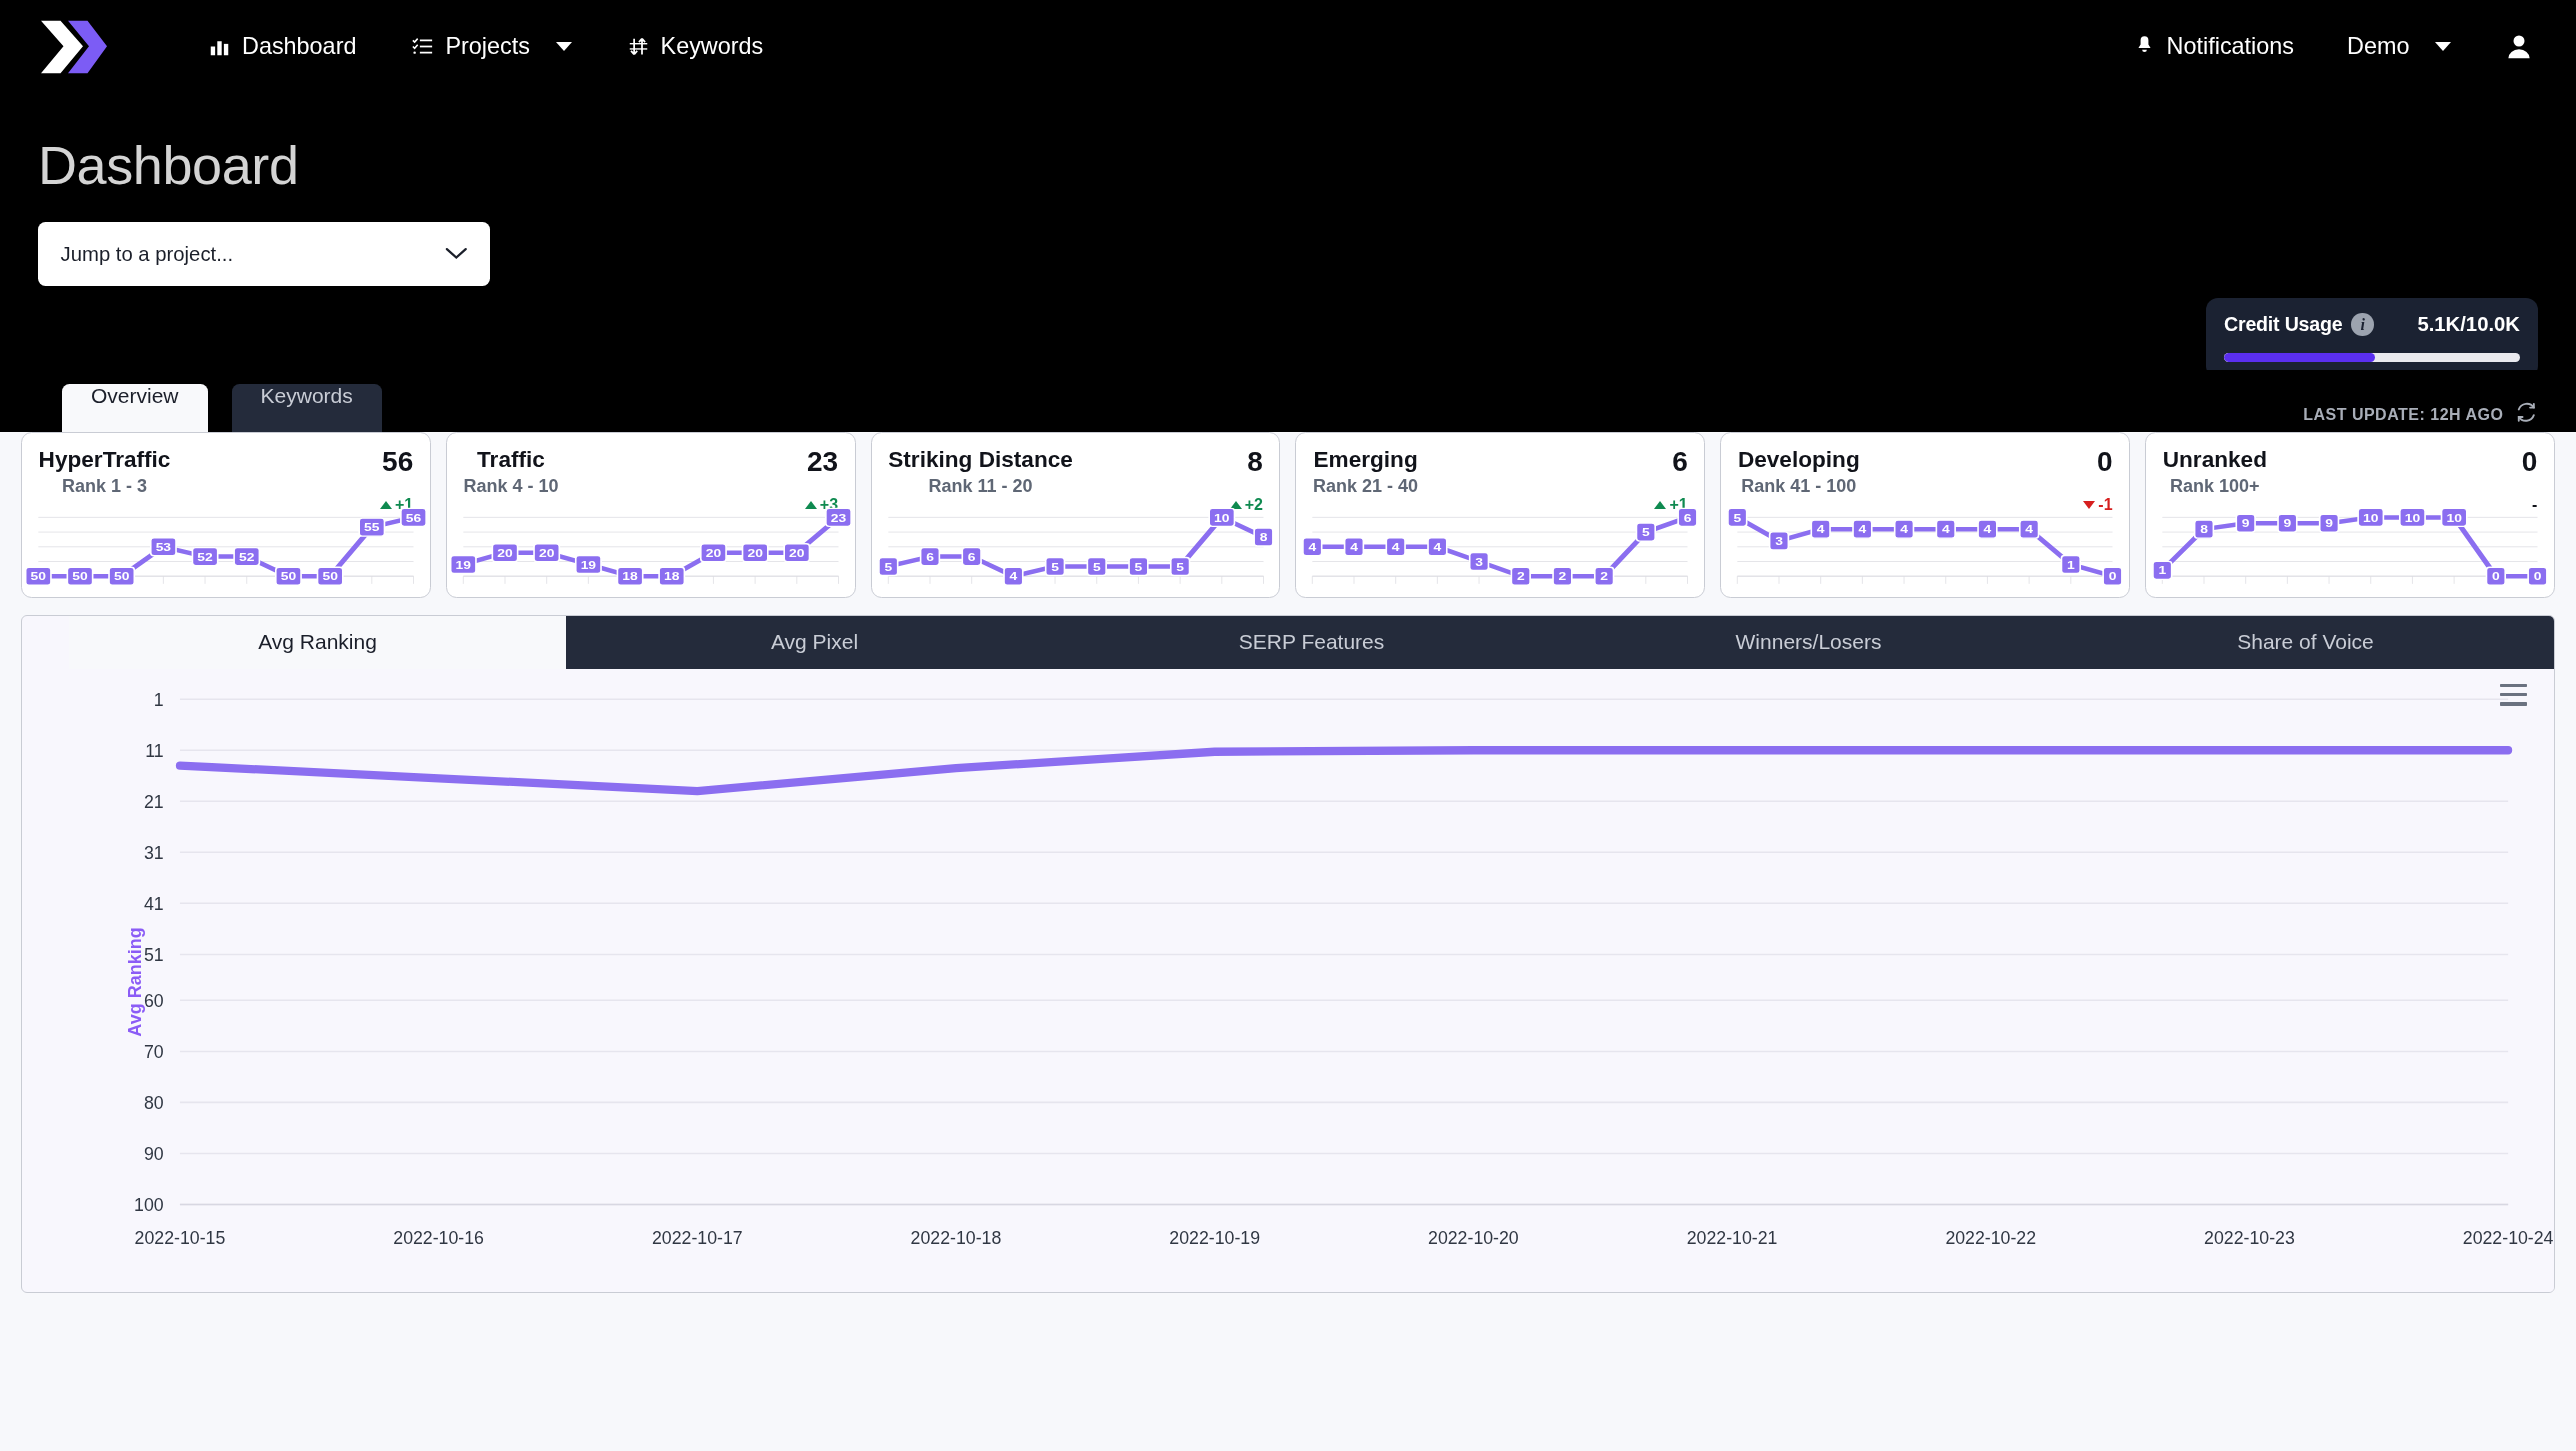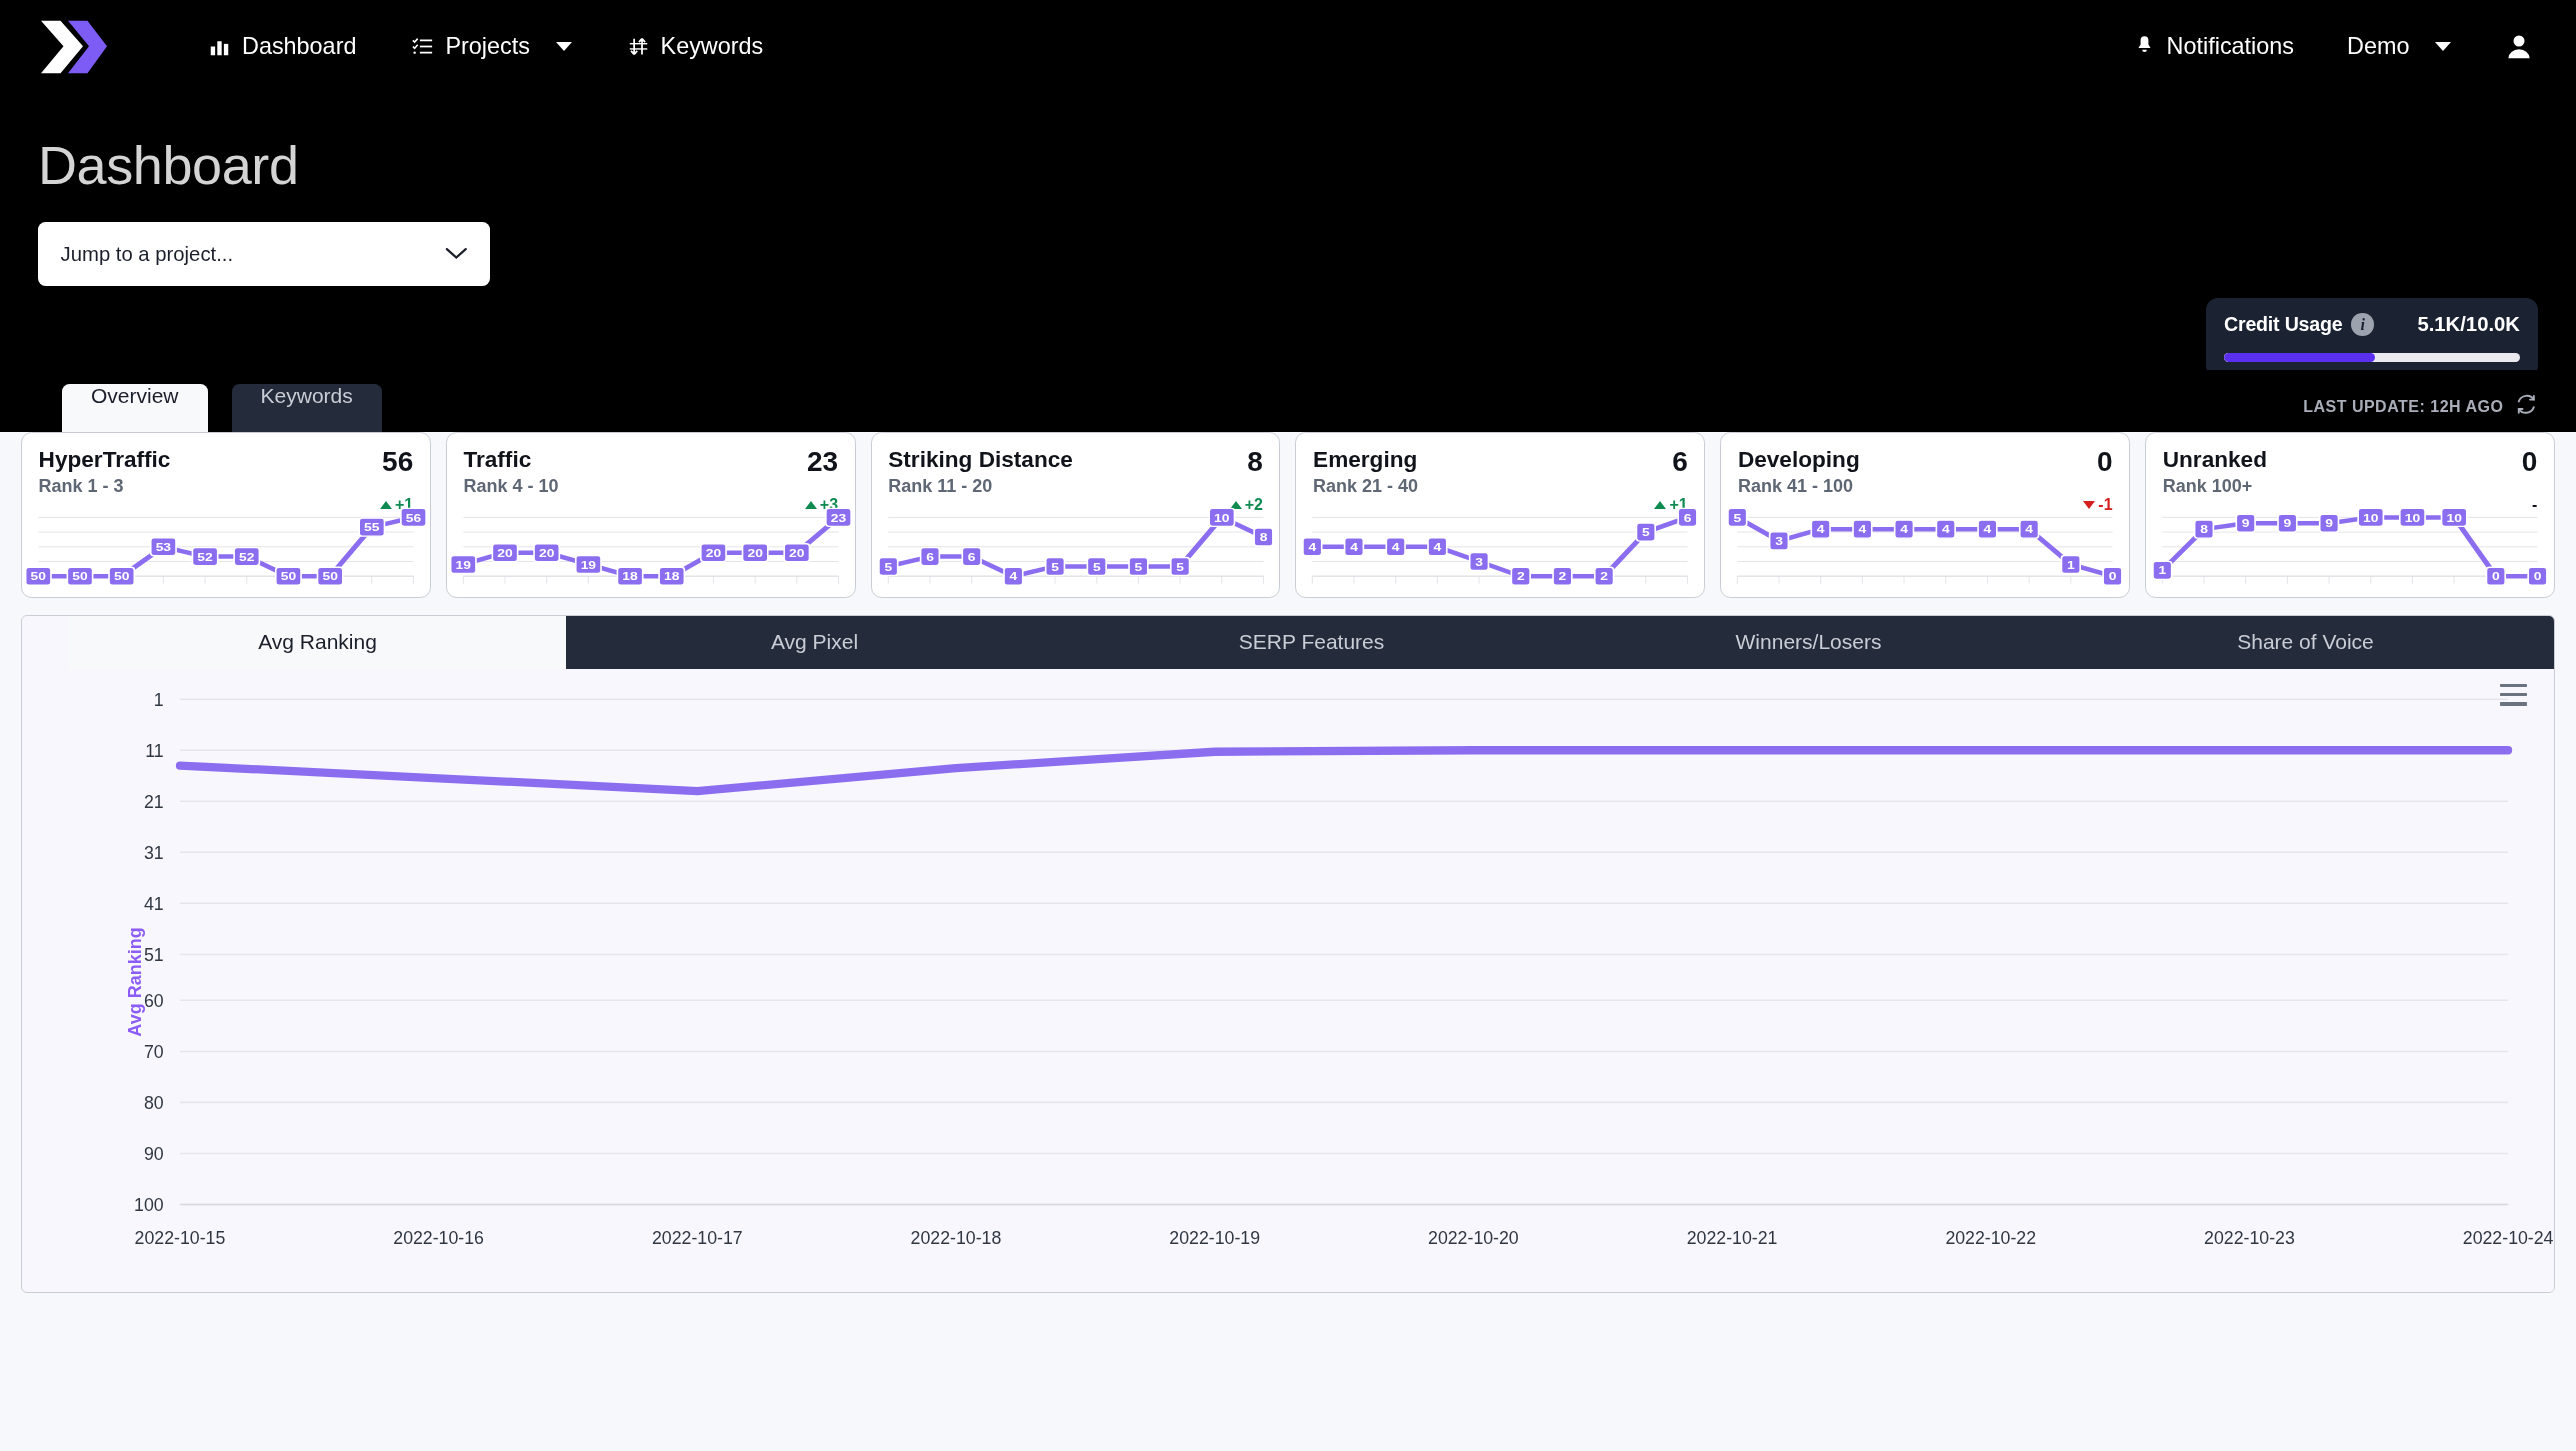--- a/index.html
+++ b/index.html
@@ -104,21 +104,21 @@
     border-radius: 7.5px 7.5px 0 0;
     margin-left: 24px;
   }
   .tab.active { background: #f8f9fb; color: #1b1f2a; }
   .tab.inactive { background: #242b3b; color: #c9cdd6; }
   .lastupdate {
     margin-left: auto;
     display: flex; align-items: center; gap: 12px;
     color: #a9aeb8; font-size: 16px; font-weight: bold;
     letter-spacing: 0.5px;
-    padding-bottom: 12px;
+    padding-bottom: 4px;
     text-align: center;
   }
 
   
   .main {
     background: #f7f8fb;
     height: 1019px;
     padding: 0 21px;
   }
   .toolbar {
@@ -134,21 +134,21 @@
   }
   .range-btn {
     height: 53px; padding: 0 21px;
     background: #ffffff; border: 0.8px solid #dfe2e8;
     border-radius: 7.5px;
     display: flex; align-items: center; gap: 12px;
     font-size: 20.3px; color: #1b1f2a; cursor: pointer;
   }
 
   
-  .cards { display: flex; gap: 15px; }
+  .cards { display: flex; gap: 15px; text-align: center; }
   .card {
     flex: 1 1 0;
     background: #ffffff;
     border: 0.8px solid #c9ccd4;
     border-radius: 10.6px;
     height: 166px;
     padding: 15px 16.6px 0 16.6px;
     position: relative;
     overflow: hidden;
   }

